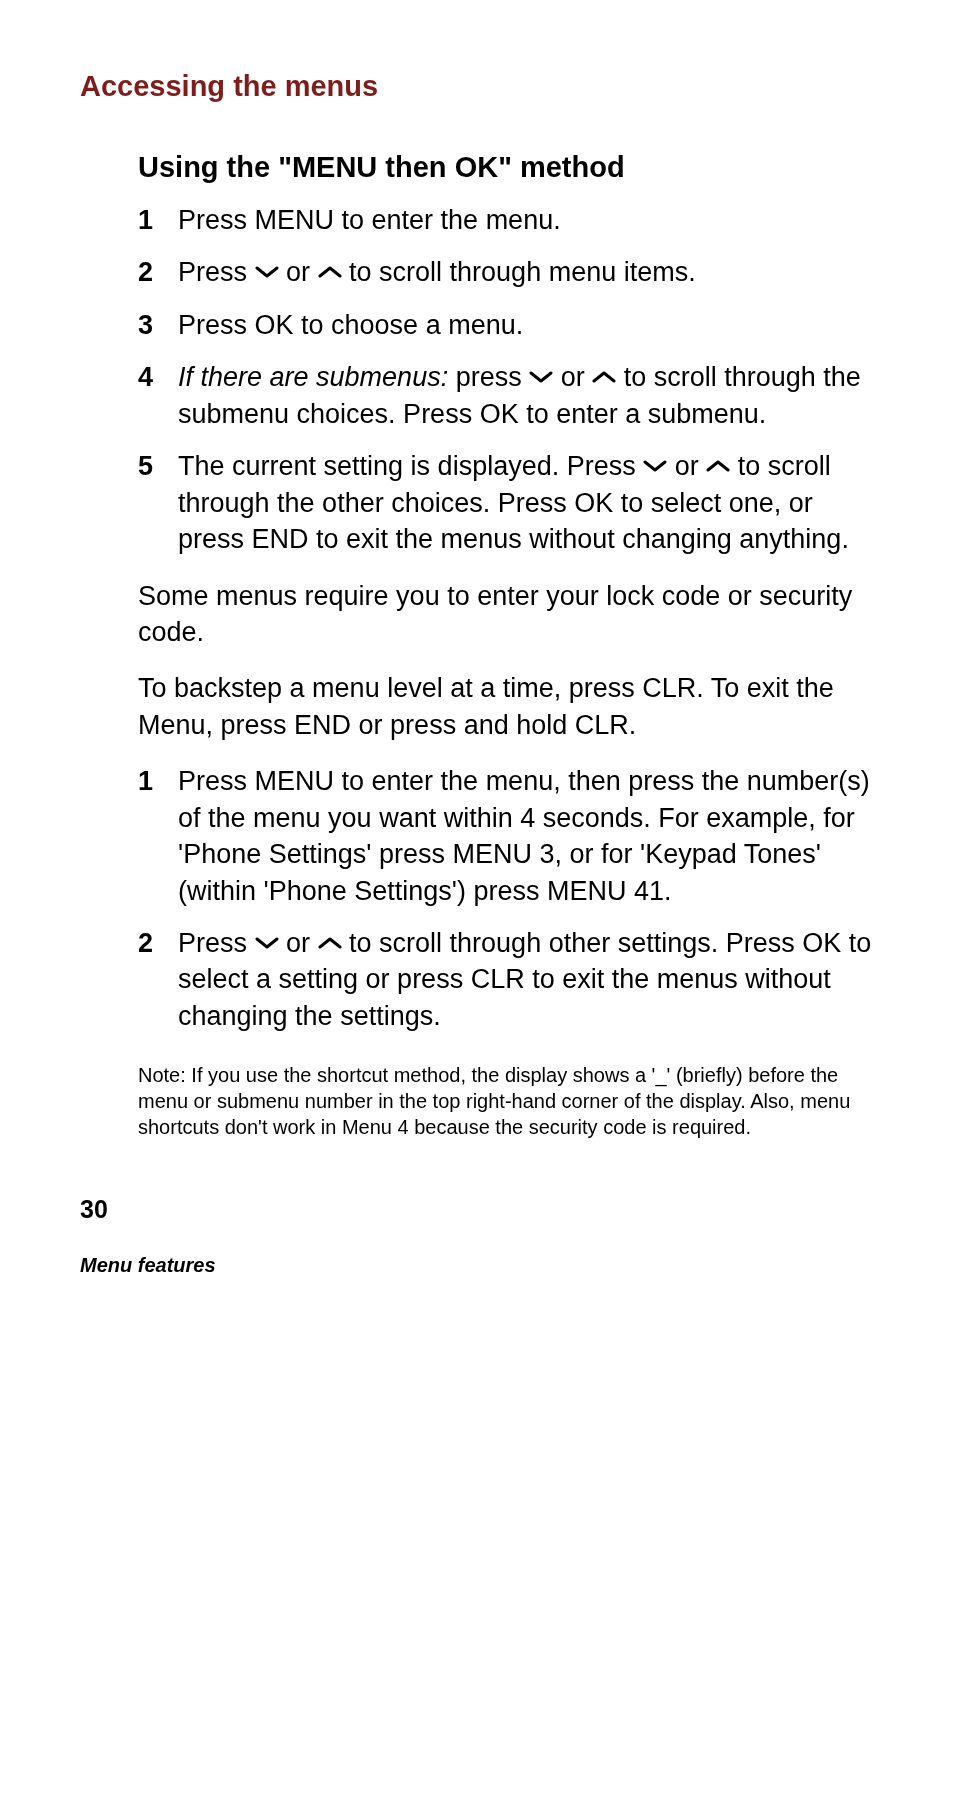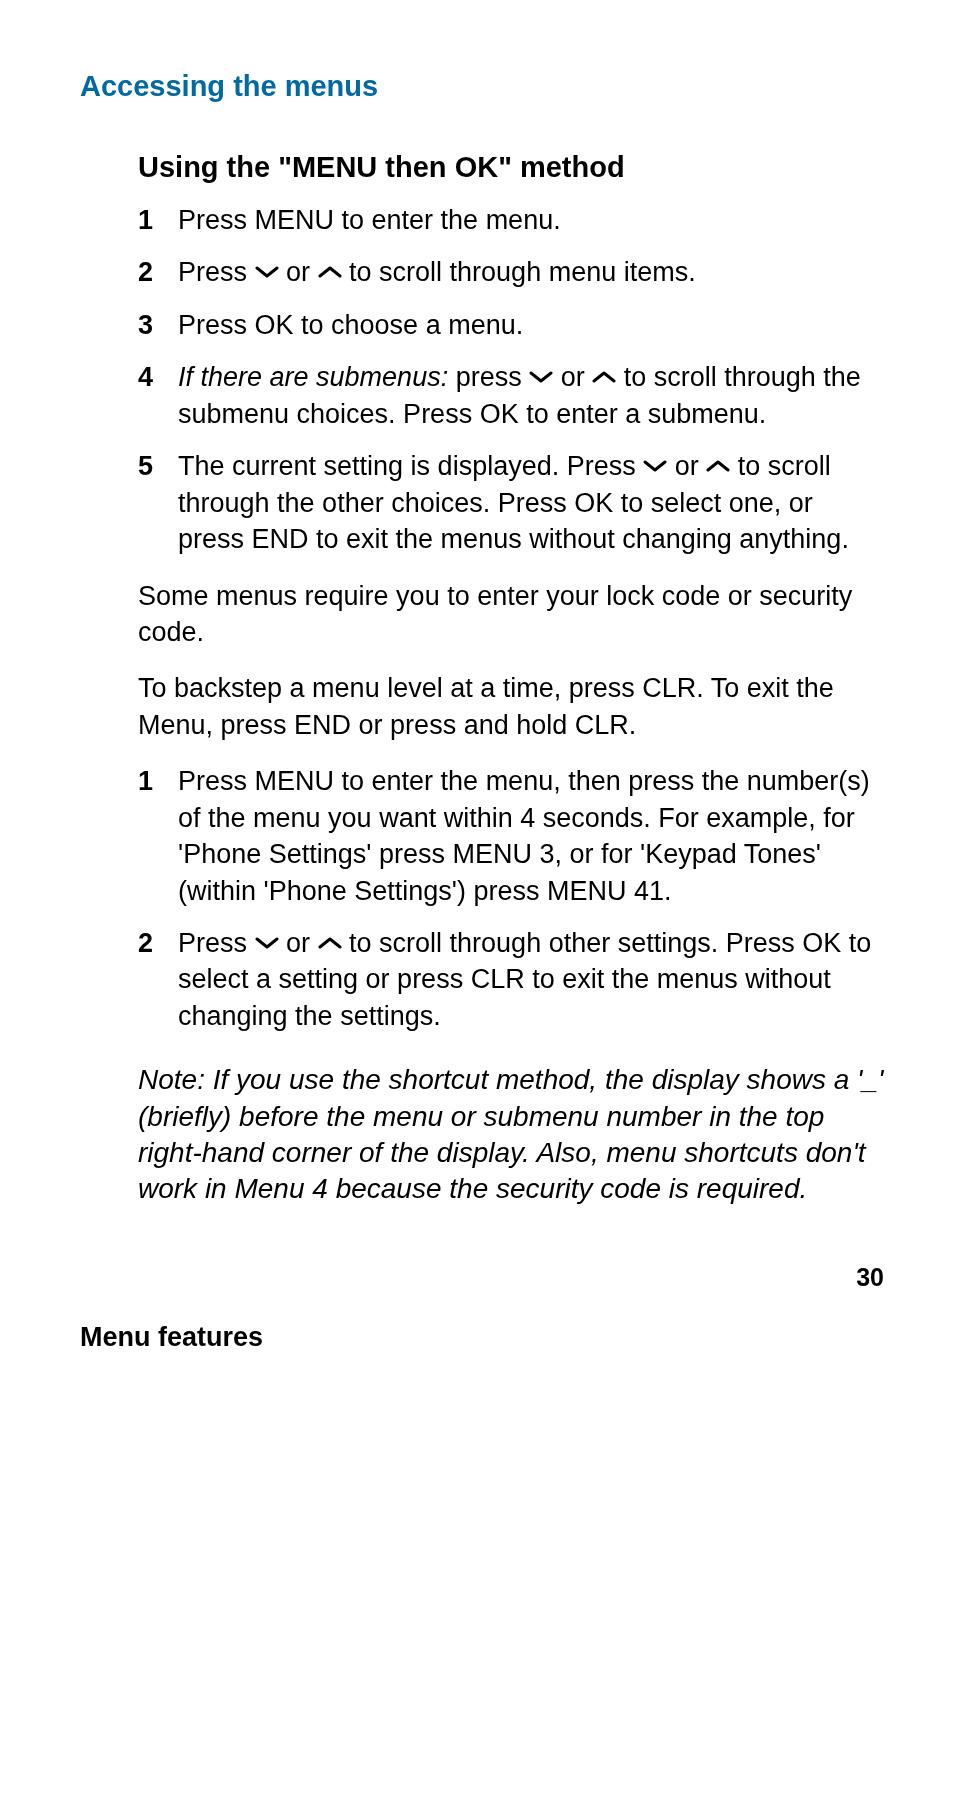--- a/index.html
+++ b/index.html
@@ -9,21 +9,21 @@
     background: #fff;
     color: #000;
     width: 954px;
   }
   .page {
     padding: 70px 70px 40px 80px;
     box-sizing: border-box;
     width: 954px;
   }
   .section-title {
-    color: #0369a1;
+    color: #7f1d1d;
     font-weight: bold;
     font-size: 29px;
     margin-bottom: 48px;
   }
   .content-block {
     margin-left: 58px;
   }
   .subheading {
     font-weight: bold;
     font-size: 29px;
@@ -48,45 +48,45 @@
   .step-body {
     flex: 1;
   }
   .para {
     font-size: 27px;
     line-height: 1.35;
     margin-top: 20px;
     margin-bottom: 20px;
   }
   .note {
-    font-style: italic;
-    font-size: 28px;
+    font-size: 20px;
     line-height: 1.3;
     margin-top: 28px;
   }
   b { font-weight: normal; }
   i { font-style: italic; text-align: center; }
   .chev {
     display: inline-block;
     vertical-align: middle;
     width: 24px;
     height: 14px;
     position: relative;
     top: -2px;
   }
   .chev svg { width: 24px; height: 14px; display: block; }
   .page-num {
-    text-align: right;
+    text-align: left;
     font-weight: bold;
     font-size: 25px;
     margin-top: 55px;
   }
   .footer {
+    font-style: italic;
     font-weight: bold;
-    font-size: 27px;
+    font-size: 20px;
     margin-top: 30px;
   }
 </style>
 </head>
 <body>
 
 <div class="page">
 
   <div class="section-title">Accessing the menus</div>
 

